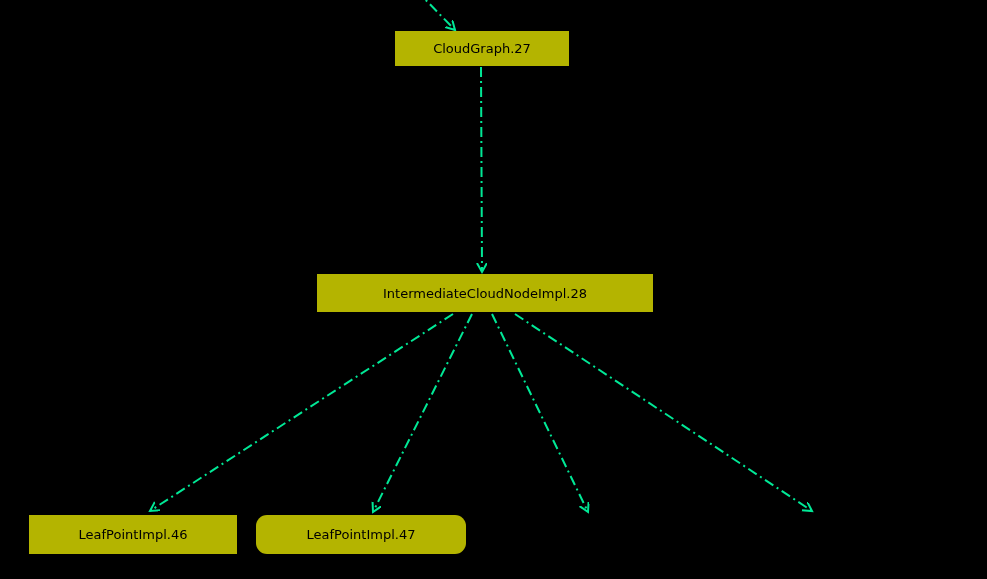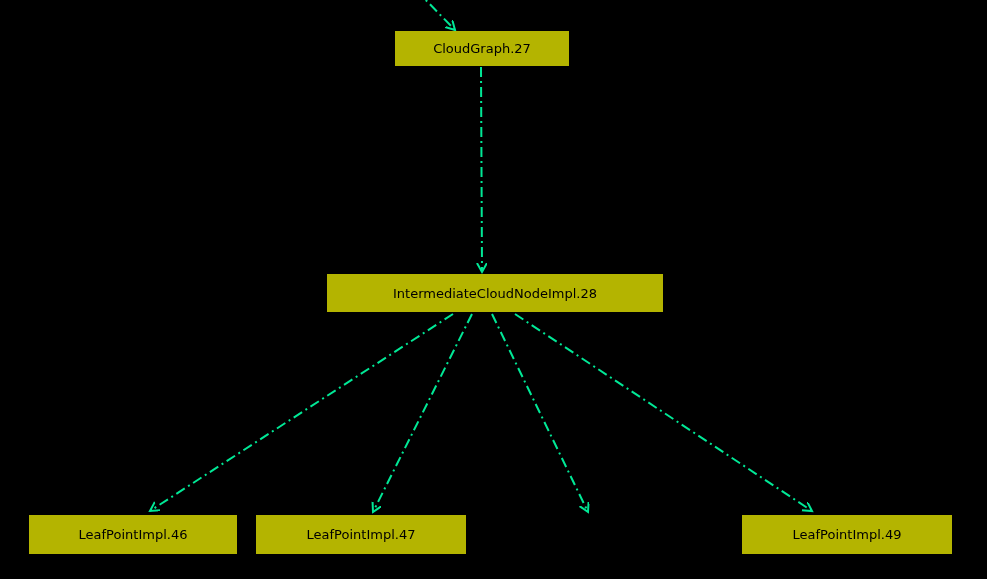--- a/index.html
+++ b/index.html
@@ -63,30 +63,27 @@
     <line class="edge" x1="453" y1="314" x2="150" y2="511" marker-end="url(#vee)"></line>
     <line class="edge" x1="472" y1="314" x2="373" y2="512" marker-end="url(#vee)"></line>
     <line class="edge" x1="492" y1="314" x2="588" y2="512" marker-end="url(#vee)"></line>
     <line class="edge" x1="515" y1="314" x2="812" y2="511" marker-end="url(#vee)"></line>
   </svg>
 
   <div class="node" style="left:395px; top:31px; width:174px; height:35px;">
     <span>CloudGraph.27</span>
   </div>
 
-  <div class="node" style="left:327px; top:274px; width:336px; height:38px;">
+  <div class="node" style="left:317px; top:274px; width:336px; height:38px;">
     <span>IntermediateCloudNodeImpl.28</span>
   </div>
 
   <div class="node" style="left:13px; top:515px; width:208px; height:39px;margin-left:16px;">
     <span>LeafPointImpl.46</span>
   </div>
 
-  <div class="node" style="left:256px; top:515px; width:210px; height:39px;">
+  <div class="node" style="left:256px; top:515px; width:210px; height:39px;border-radius:11px;">
     <span>LeafPointImpl.47</span>
   </div>
 
 
-  <div class="node" style="left:742px; top:515px; width:210px; height:39px;">
-    <span>LeafPointImpl.49</span>
-  </div>
 
 </div>
 
 </body></html>

